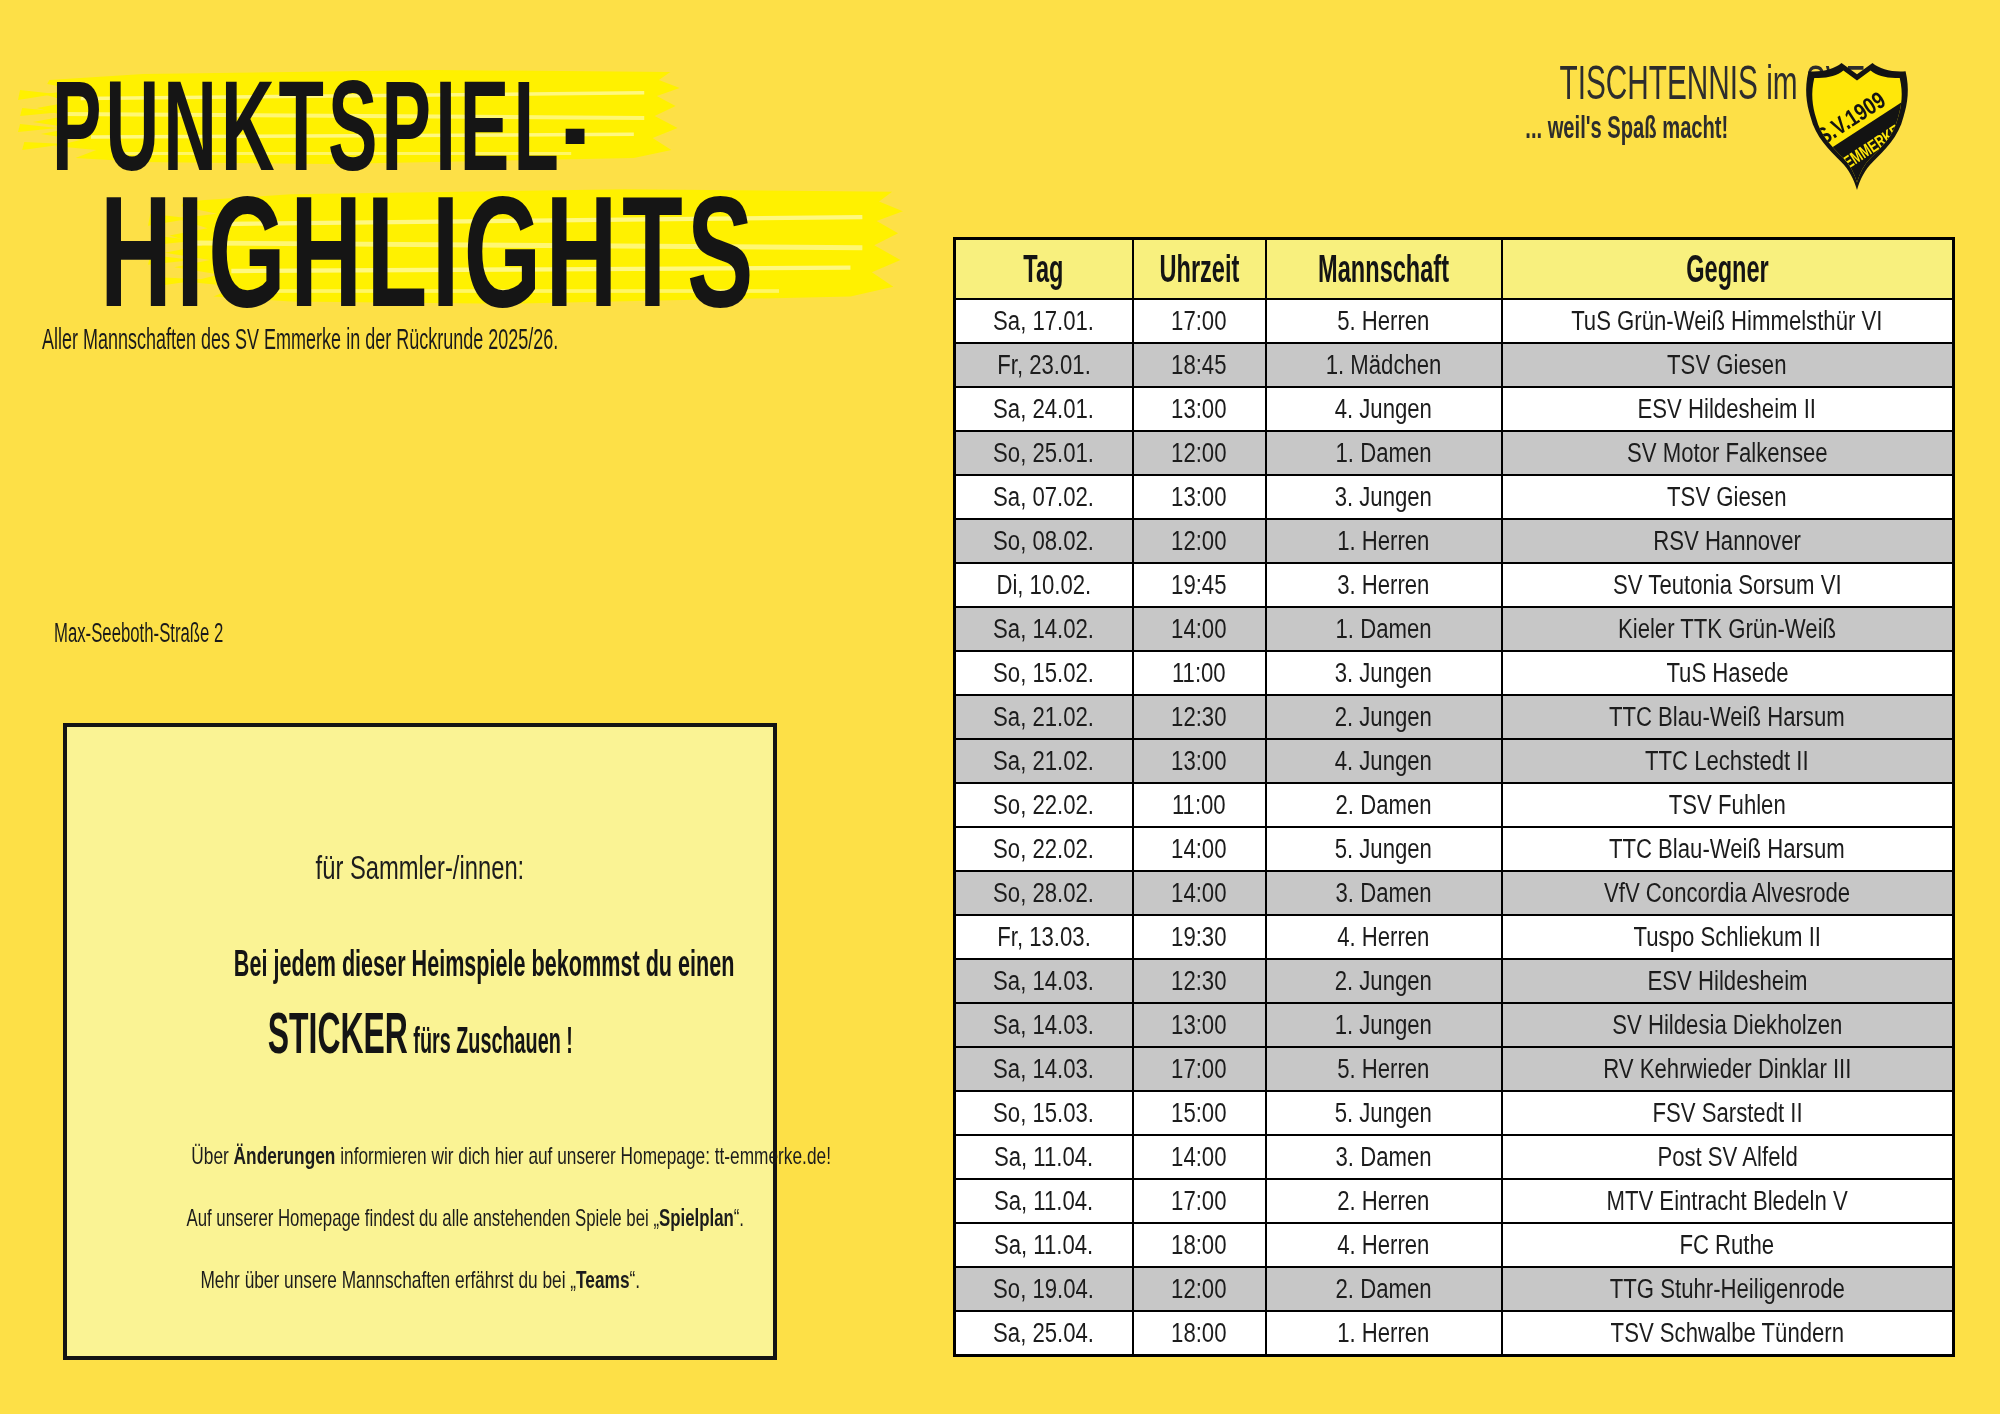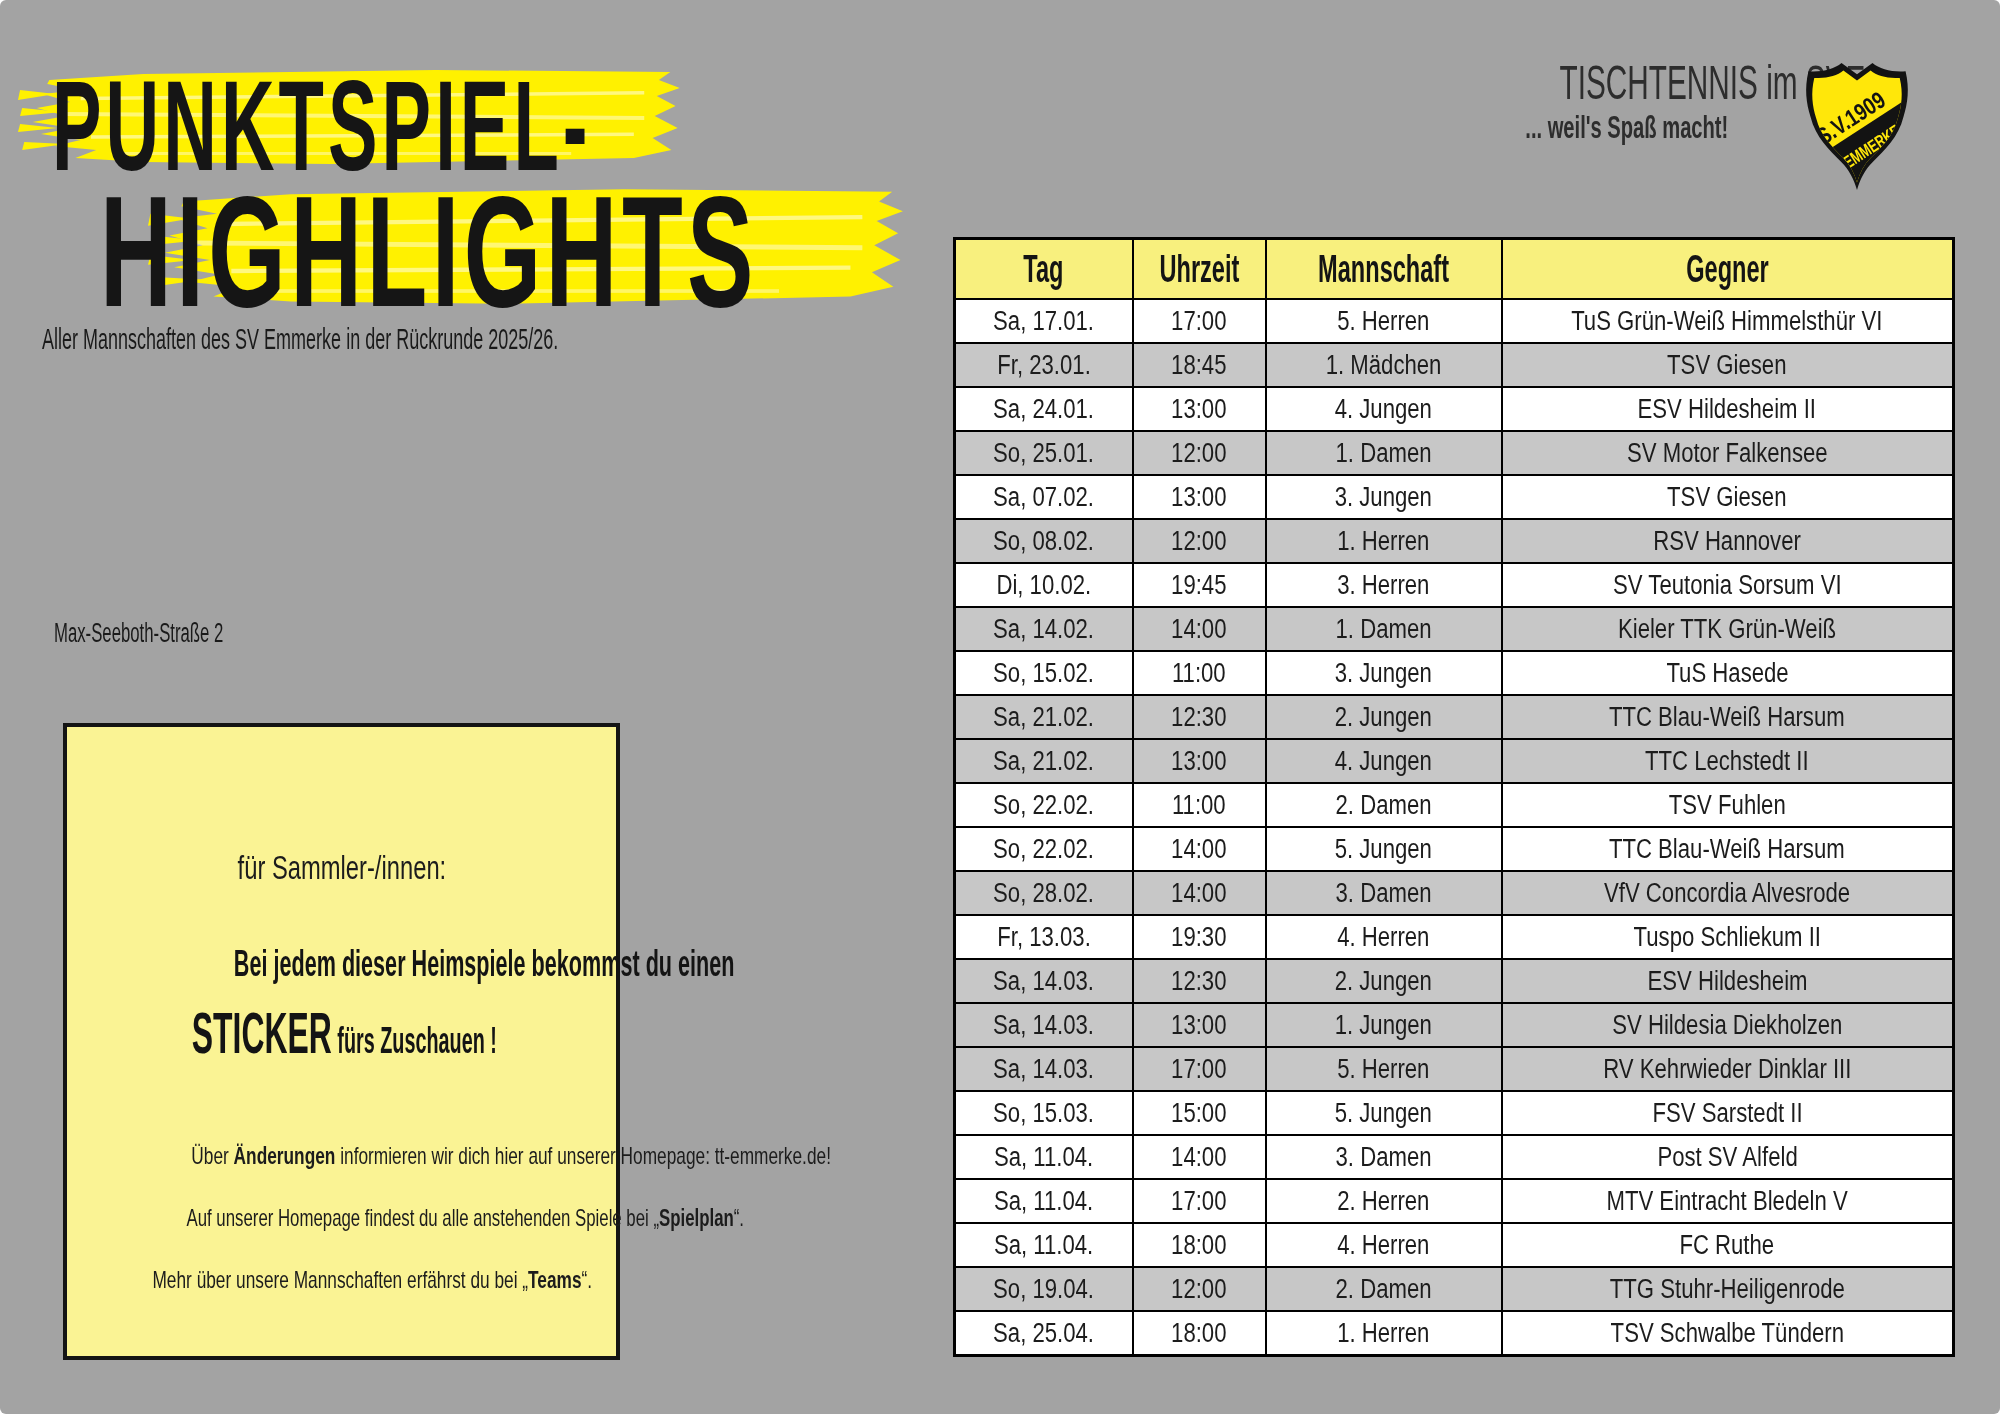--- a/index.html
+++ b/index.html
@@ -1,17 +1,17 @@
 <!DOCTYPE html>
 <html><head>
 <meta charset="utf-8">
 <style>
   html,body{margin:0;padding:0;}
-  .page{position:relative;width:2000px;height:1414px;background:#a3a3a3;overflow:hidden;
-        font-family:"Liberation Sans",sans-serif;color:#111;border-radius:6px;}
+  .page{position:relative;width:2000px;height:1414px;background:#fde047;overflow:hidden;
+        font-family:"Liberation Sans",sans-serif;color:#111;}
   .cond{display:inline-block;transform:scaleX(var(--sx,.7));white-space:nowrap;}
   .o-l{transform-origin:left center;}
   .o-c{transform-origin:center center;}
   .o-r{transform-origin:right center;}
 
   
   .brush{position:absolute;z-index:1;}
   .title-line{position:absolute;z-index:2;font-weight:700;line-height:1;color:#151515;letter-spacing:7px;}
   .title-1{left:52px;top:62px;font-size:128px;}
   .title-2{left:100px;top:172px;font-size:158px;}
@@ -19,21 +19,21 @@
 
   .venue-heading{position:absolute;left:54px;top:540px;font-size:45px;font-weight:700;color:#151515;}
   .venue-address{position:absolute;left:54px;top:618px;font-size:27px;color:#1a1a1a;}
 
   
   .club-line1{position:absolute;left:1372px;top:55px;width:400px;text-align:right;font-size:48px;color:#2d2d2d;}
   .club-line2{position:absolute;left:1372px;top:110px;width:400px;text-align:center;font-size:31px;font-weight:700;color:#2d2d2d;}
   .logo{position:absolute;left:1795px;top:56px;width:124px;height:142px;}
 
   
-  .sticker-box{position:absolute;left:63px;top:723px;width:557px;height:637px;box-sizing:border-box;
+  .sticker-box{position:absolute;left:63px;top:723px;width:714px;height:637px;box-sizing:border-box;
                background:#faf394;border:4px solid #141414;text-align:center;}
   .box-intro{margin-top:122px;font-size:33px;color:#1c1c1c;}
   .box-line1{margin-top:56px;font-size:36px;font-weight:700;color:#141414;}
   .box-line2{margin-top:14px;font-size:36px;font-weight:700;color:#141414;}
   .sticker-big{font-size:58px;}
   .box-note{font-size:24px;color:#1c1c1c;}
   .note-1{margin-top:76px;}
   .note-2{margin-top:34px;}
   .note-3{margin-top:34px;}
   .b{font-weight:700;}

